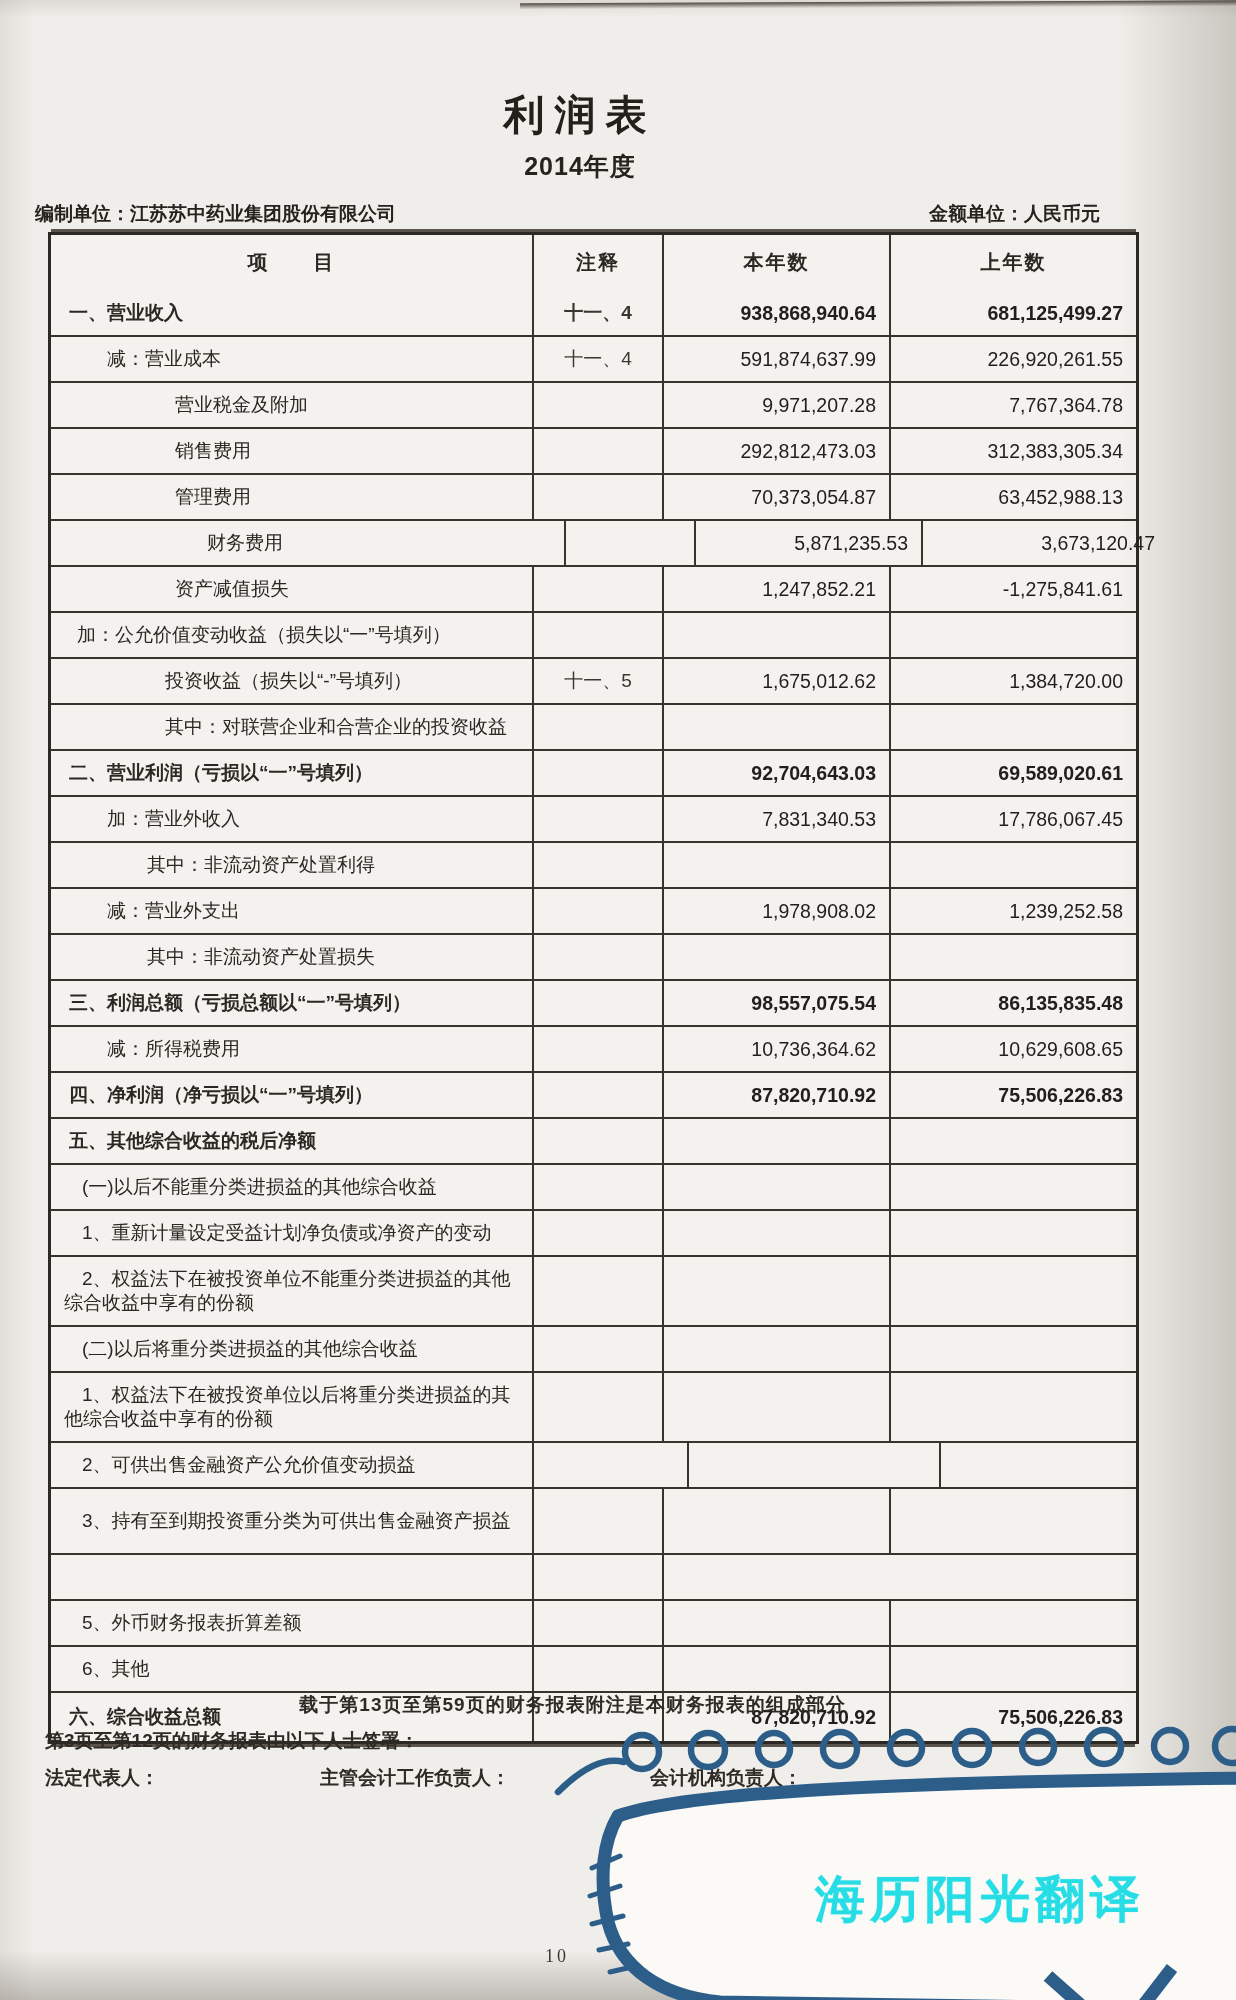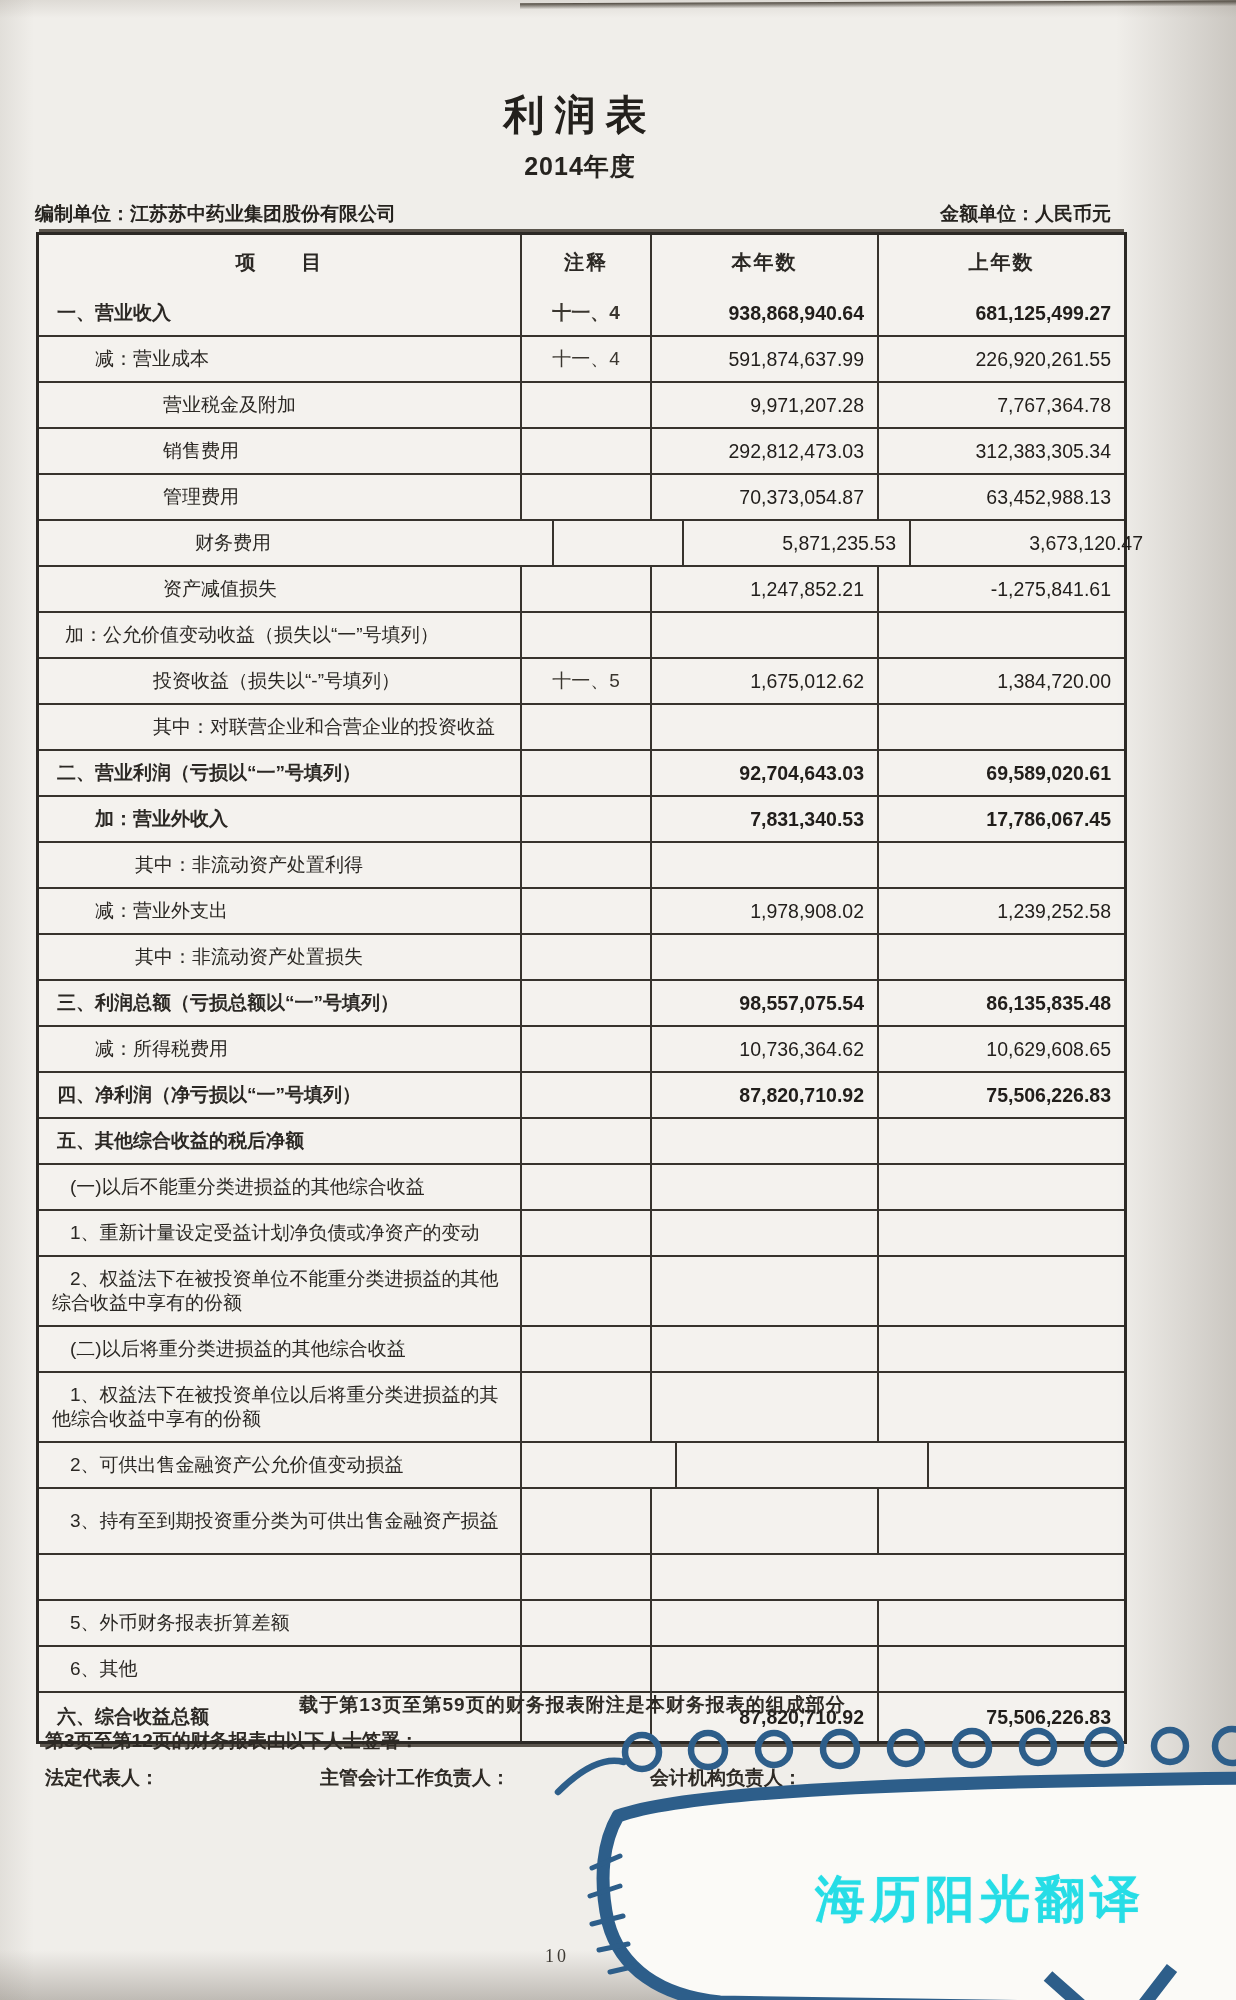--- a/index.html
+++ b/index.html
@@ -25,23 +25,23 @@
   }
   .doc-period{
     position:absolute;top:150px;left:0;width:1160px;text-align:center;
     font-size:25px;font-weight:700;letter-spacing:1px;color:#26231f;
   }
   .meta-line{
     position:absolute;top:201px;left:35px;width:1080px;
     display:flex;justify-content:space-between;align-items:flex-end;
     font-size:19px;font-weight:700;color:#26231f;
   }
-  .meta-line .currency{margin-right:4px;}
+  .meta-line .currency{margin-right:15px;}
   .income-table{
-    position:absolute;left:36px;top:232px;width:1085px;
+    position:absolute;left:48px;top:232px;width:1085px;
     border:3px solid #2c2925;border-top-width:3px;
     background:rgba(248,246,243,0.45);
     box-shadow:0 -6px 0 -3px #5a544c, 0 7px 0 -4px #5a544c;
   }
   .t-row{
     display:grid;grid-template-columns:483px 130px 227px 245px;
     border-top:2px solid #37332d;
   }
   .t-row:first-child{border-top:none;}
   .t-head{min-height:56px;font-weight:700;}
@@ -168,21 +168,21 @@
         <div class="cell note"></div>
         <div class="cell num"></div>
         <div class="cell num"></div>
       </div>
       <div class="t-row i0 bold" style="min-height: 44px;">
         <div class="cell item">二、营业利润（亏损以“一”号填列）</div>
         <div class="cell note"></div>
         <div class="cell num">92,704,643.03</div>
         <div class="cell num">69,589,020.61</div>
       </div>
-      <div class="t-row i2" style="min-height: 44px; font-weight: bold;">
+      <div class="t-row i2" style="min-height: 44px;">
         <div class="cell item">加：营业外收入</div>
         <div class="cell note"></div>
         <div class="cell num">7,831,340.53</div>
         <div class="cell num">17,786,067.45</div>
       </div>
       <div class="t-row i3" style="min-height: 44px;">
         <div class="cell item">其中：非流动资产处置利得</div>
         <div class="cell note"></div>
         <div class="cell num"></div>
         <div class="cell num"></div>

